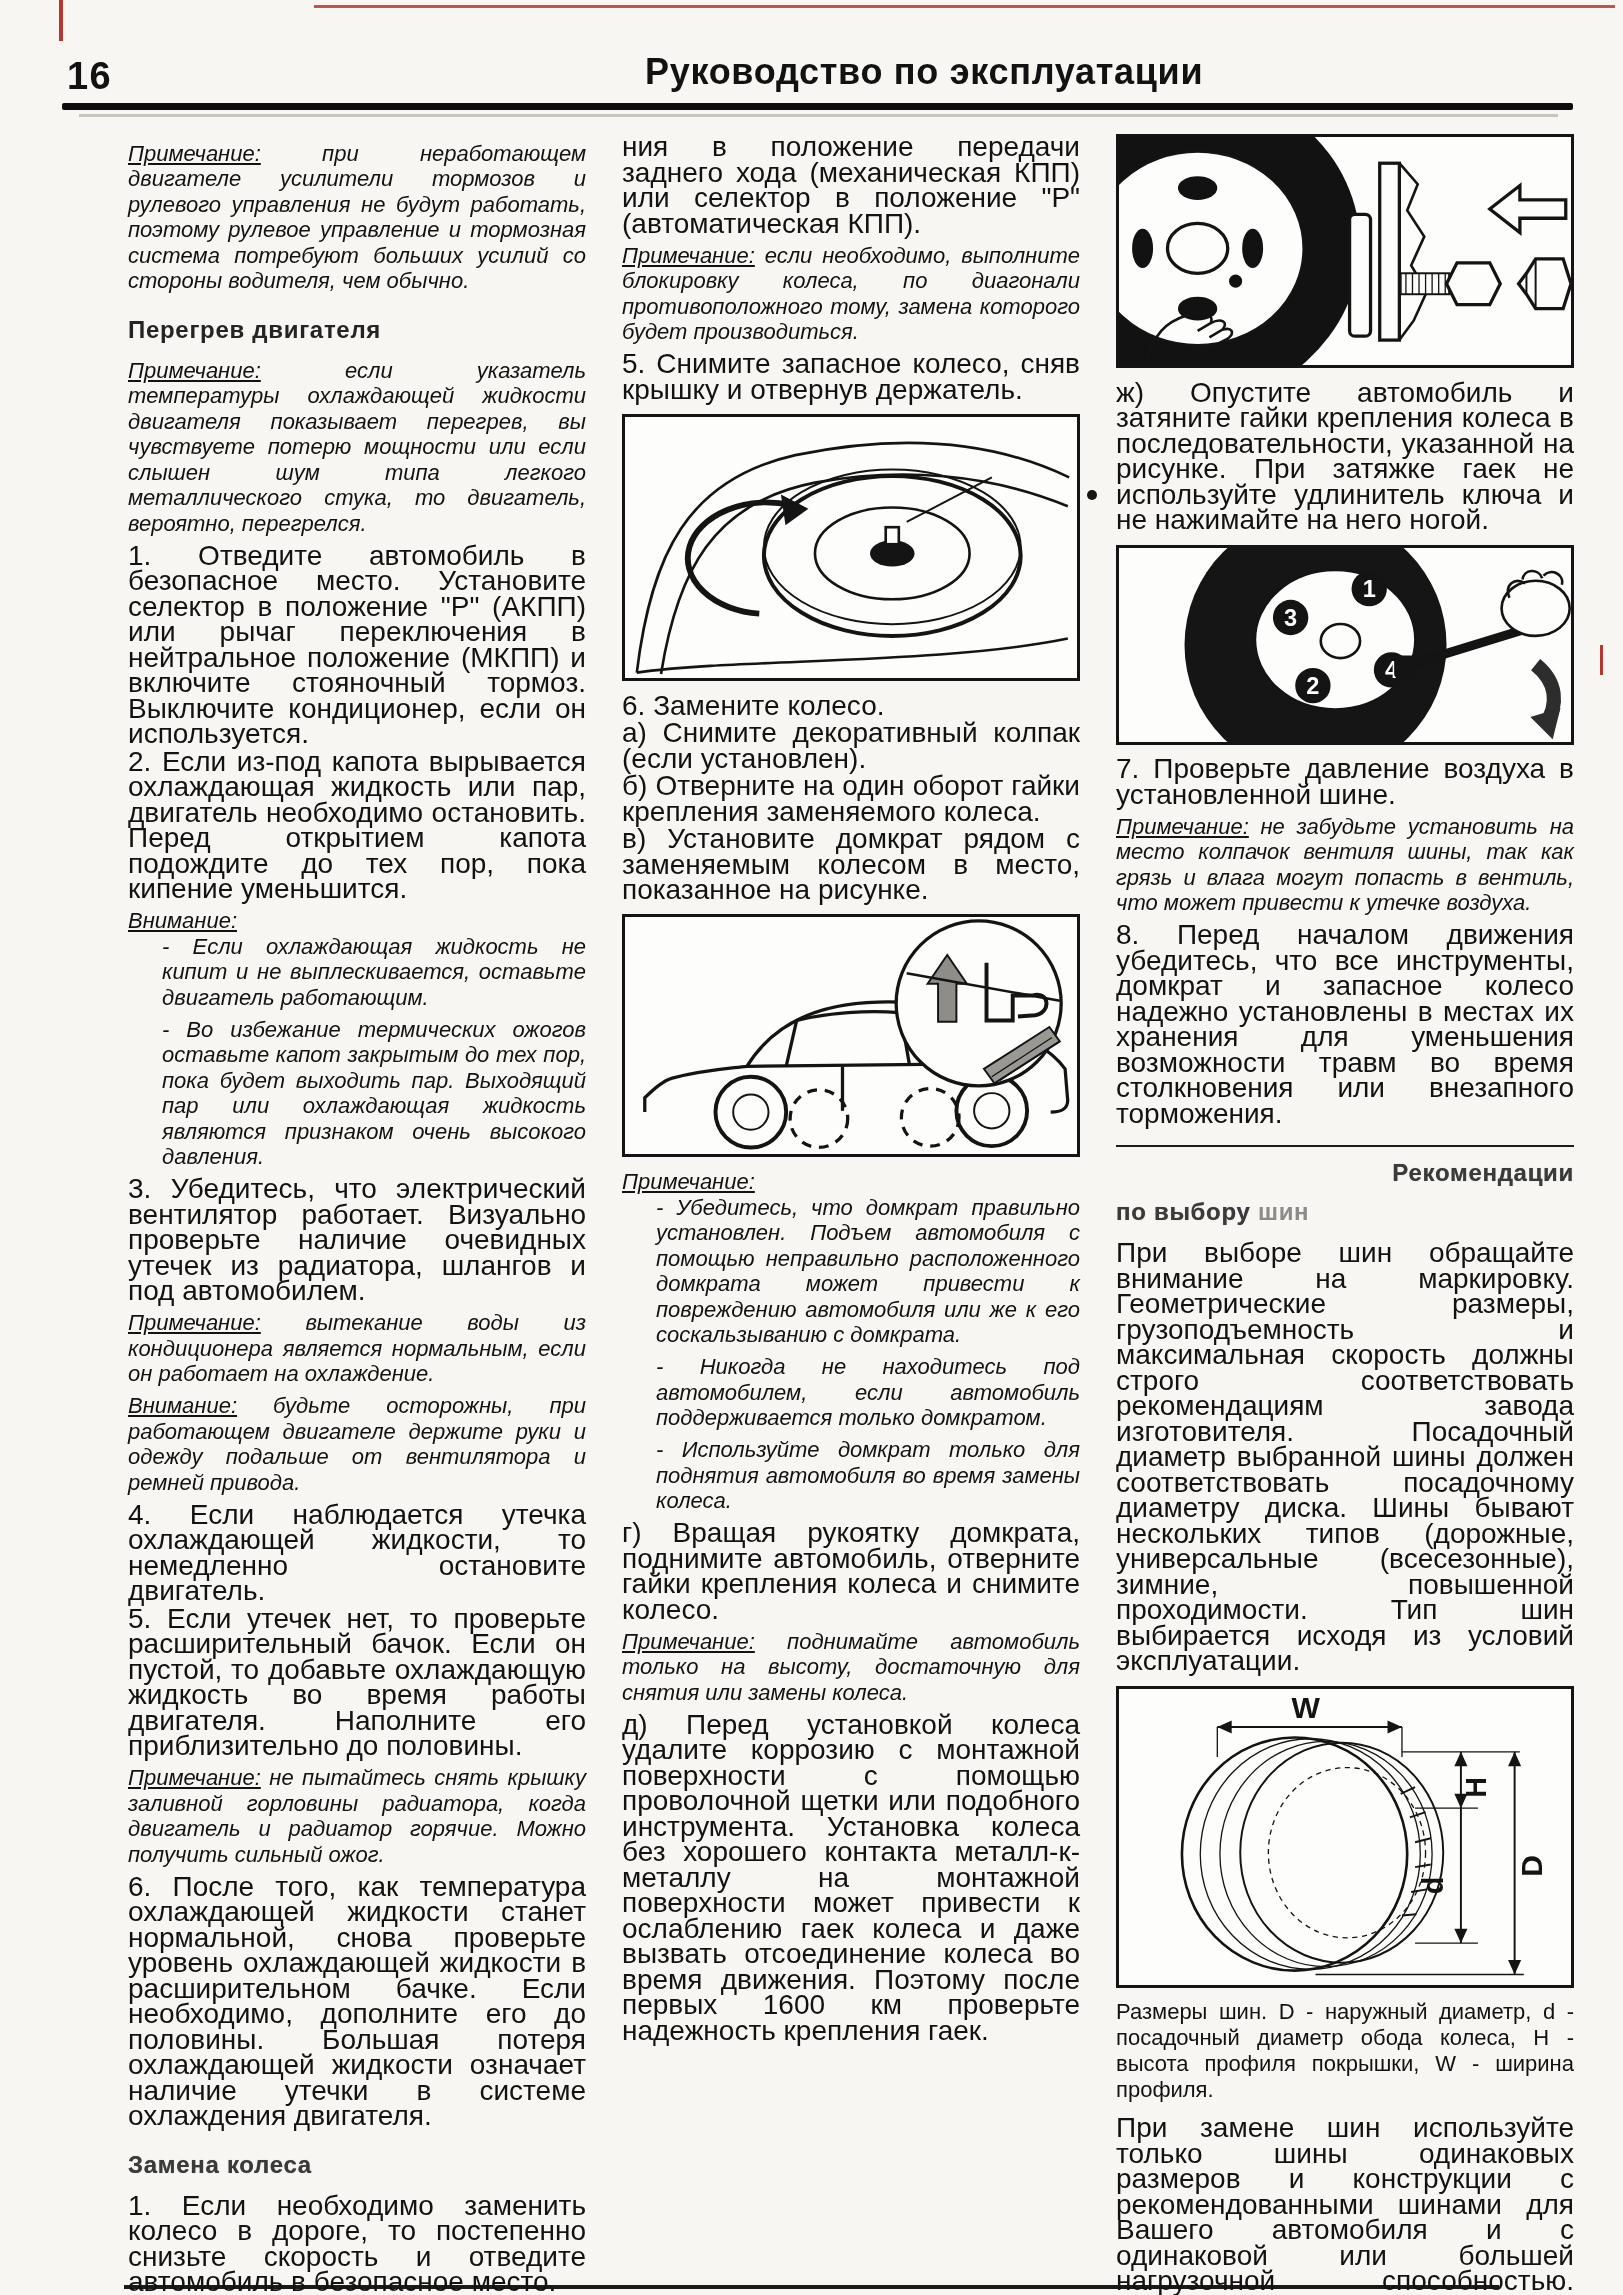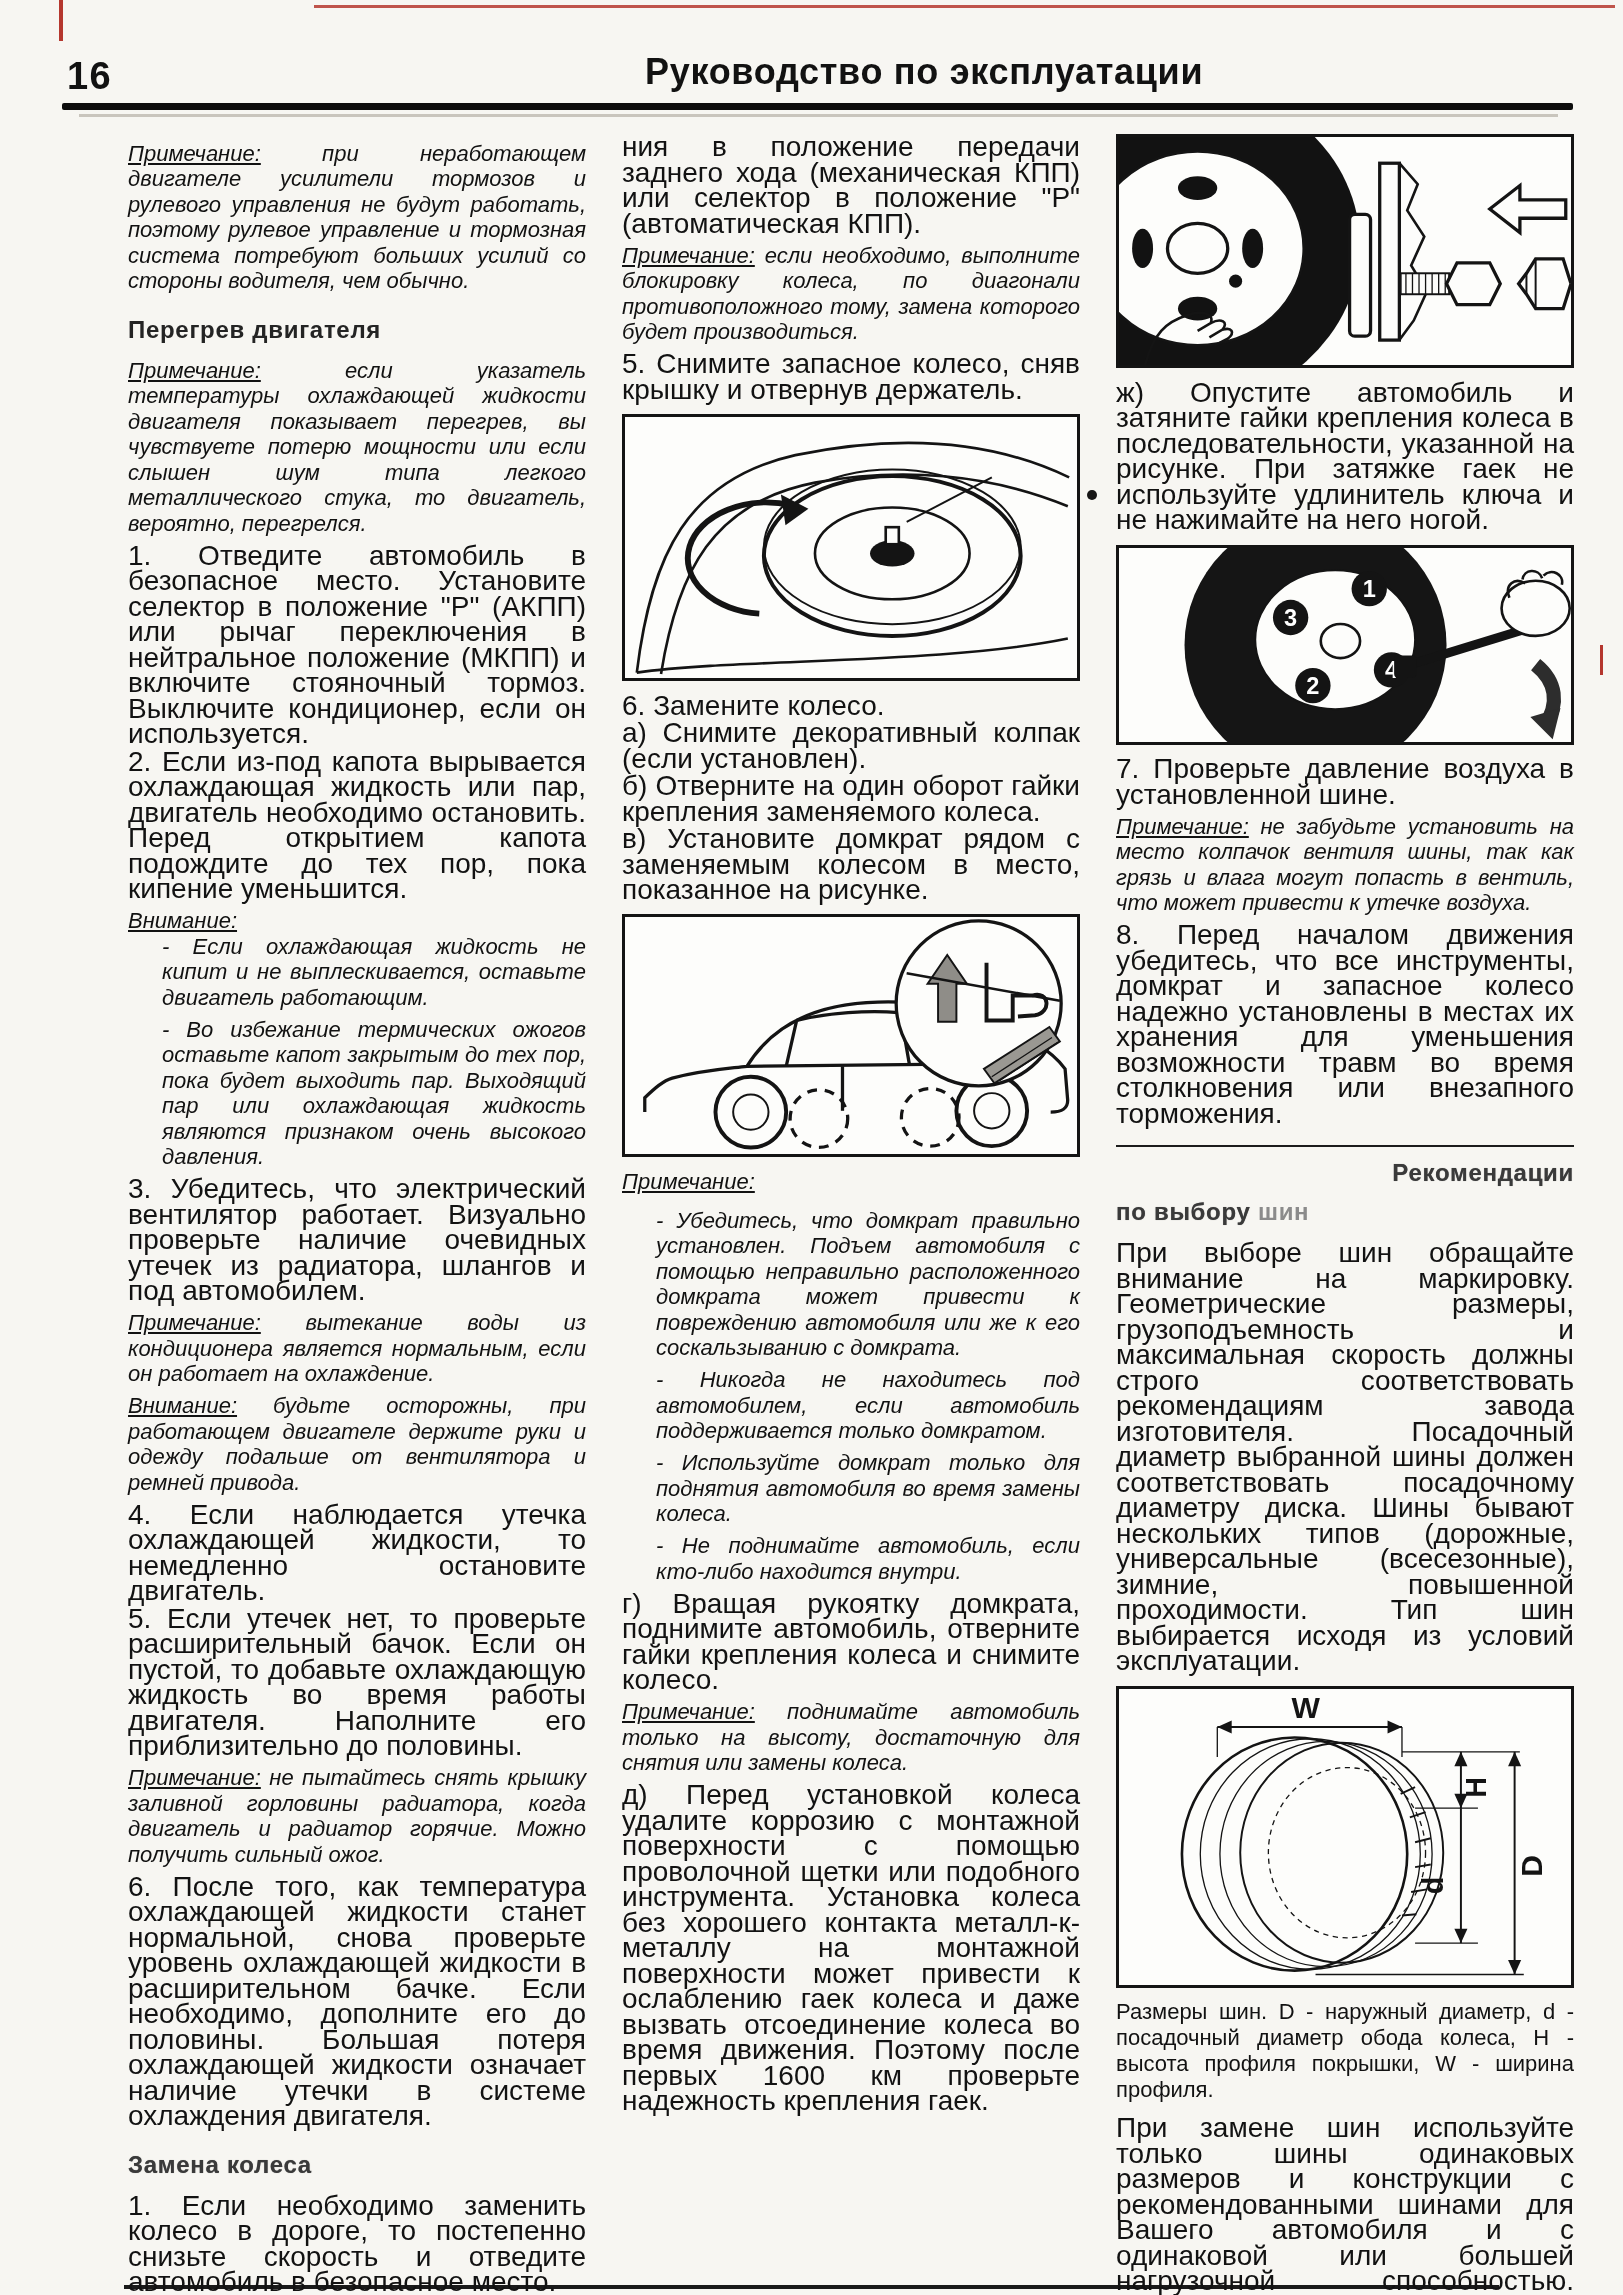--- a/index.html
+++ b/index.html
@@ -130,24 +130,23 @@
             <polygon points="478,160 478,102 462,102 492,58 522,102 506,102 506,160" fill="#8f8d88" stroke="#141414" stroke-width="3"></polygon>
             <path d="M430 86 L664 128" class="svgline" stroke-width="4"></path>
             <path d="M552 70 L552 158 L592 158 L592 120 L622 120 C 648 112, 652 146, 626 150 L600 152" class="svgline" stroke-width="6"></path>
             <polygon points="548,232 648,168 664,190 564,254" fill="#9a9892" stroke="#141414" stroke-width="3"></polygon>
             <path d="M560 244 L652 184 M572 250 L660 192" stroke="#141414" stroke-width="2"></path>
           </g>
         </svg>
       </figure>
 
       <p class="note-p" style="margin-bottom:0;"><span class="note-label">Примечание:</span></p>
-      <p class="note-p warn-item" style="margin-top:13px;">- Убедитесь, что домкрат правильно установлен. Подъем автомобиля с помощью неправильно расположенного домкрата может привести к повреждению автомобиля или же к его соскальзыванию с домкрата.</p>
+      <p class="note-p warn-item" style="margin-top:0;">- Убедитесь, что домкрат правильно установлен. Подъем автомобиля с помощью неправильно расположенного домкрата может привести к повреждению автомобиля или же к его соскальзыванию с домкрата.</p>
       <p class="note-p warn-item">- Никогда не находитесь под автомобилем, если автомобиль поддерживается только домкратом.</p>
       <p class="note-p warn-item">- Используйте домкрат только для поднятия автомобиля во время замены колеса.</p>
-      <p class="note-p warn-item">- Не поднимайте автомобиль, если кто-либо находится внутри.</p>
       <p class="body-p">г) Вращая рукоятку домкрата, поднимите автомобиль, отверните гайки крепления колеса и снимите колесо.</p>
       <p class="note-p"><span class="note-label">Примечание:</span> <span>поднимайте автомобиль только на высоту, достаточную для снятия или замены колеса.</span></p>
       <p class="body-p">д) Перед установкой колеса удалите коррозию с монтажной поверхности с помощью проволочной щетки или подобного инструмента. Установка колеса без хорошего контакта металл-к-металлу на монтажной поверхности может привести к ослаблению гаек колеса и даже вызвать отсоединение колеса во время движения. Поэтому после первых 1600 км проверьте надежность крепления гаек.</p>
     </div>
 
     <div class="col">
       <figure style="margin-top:0;">
         <svg width="452" height="228" viewBox="0 0 690 348">
           <g>
             <ellipse cx="90" cy="165" rx="278" ry="250" fill="#121212"></ellipse>

